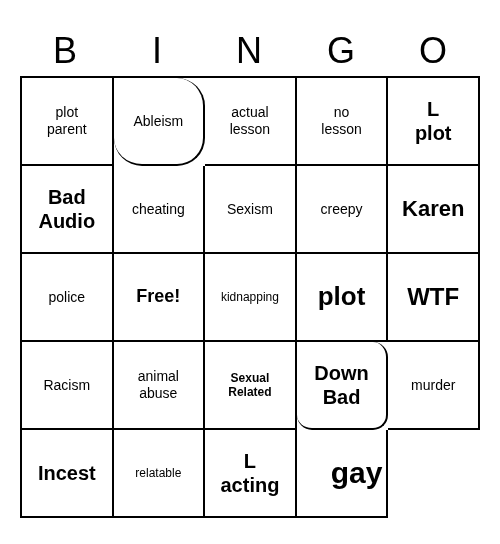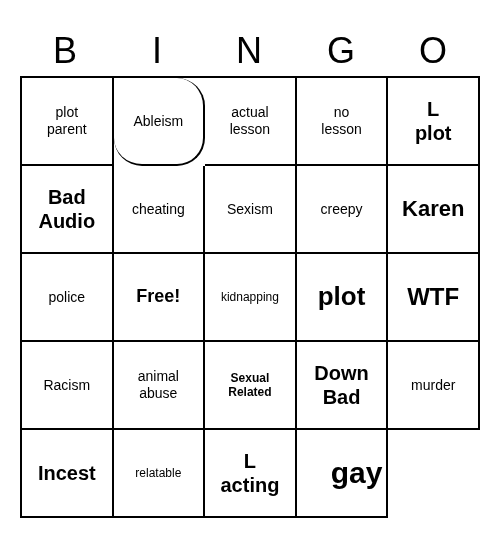--- a/index.html
+++ b/index.html
@@ -78,20 +78,21 @@
 
     .bingo-cell.gay {
       font-size: 30px;
       font-weight: bold;
       padding-left: 34px;
     }
 
     .bingo-cell.down-bad {
       font-size: 20px;
       font-weight: bold;
+      border-radius: 15px;
     }
 
     .bingo-cell.karen {
       font-size: 22px;
       font-weight: bold;
     }
 
     .bingo-cell.small-text {
       font-size: 12px;
     }

